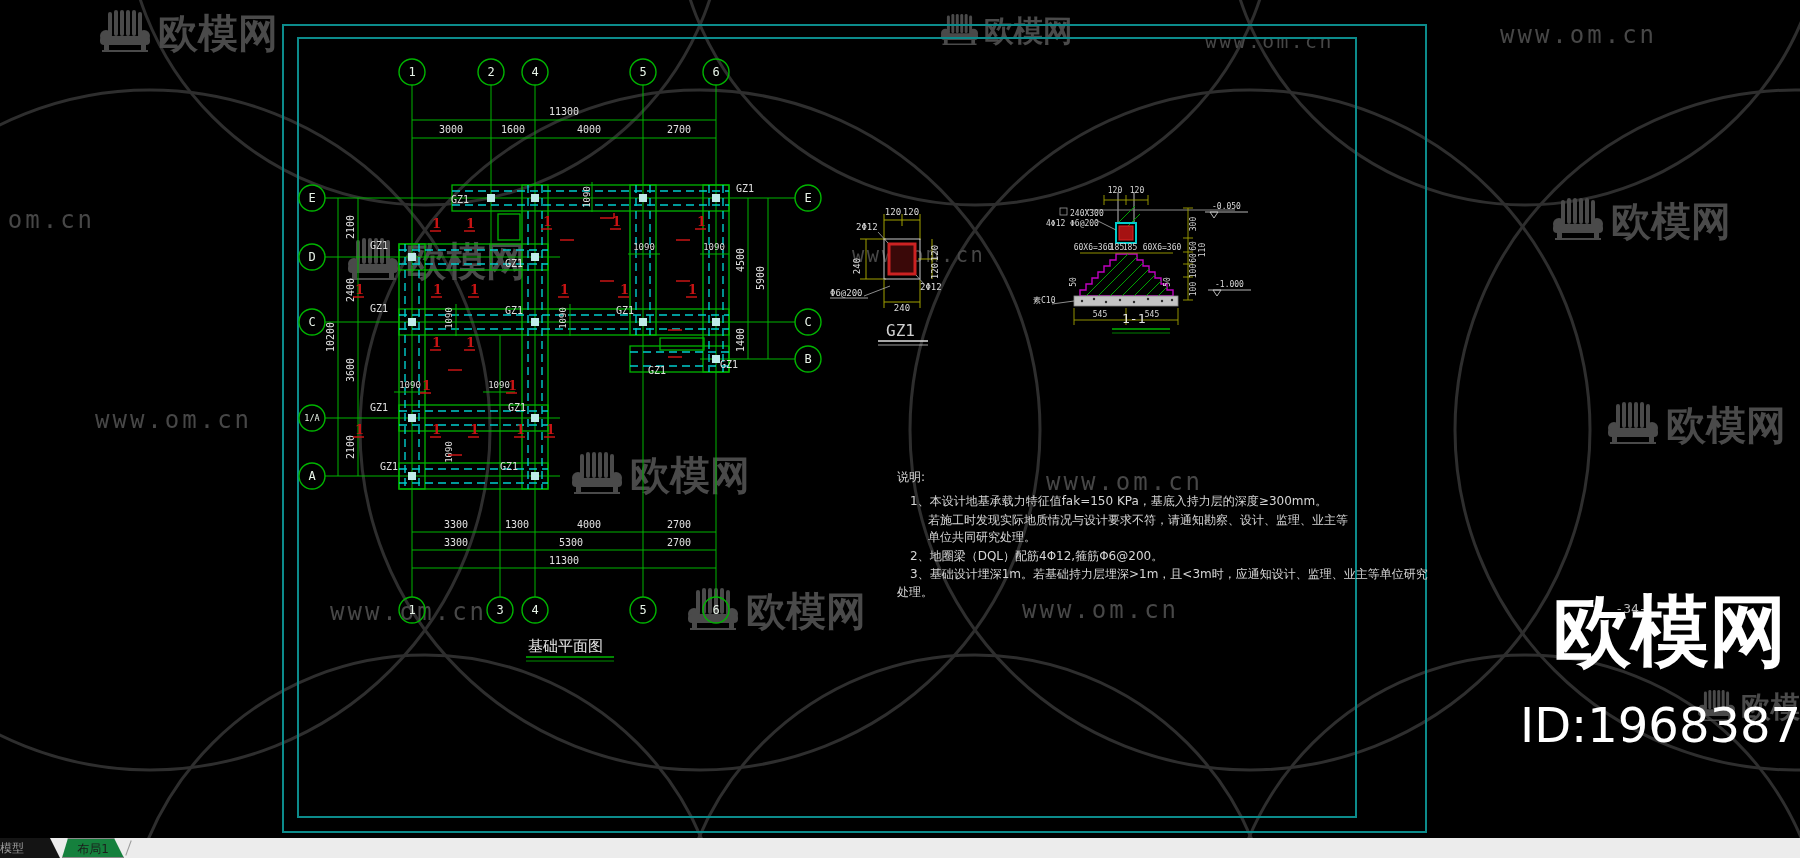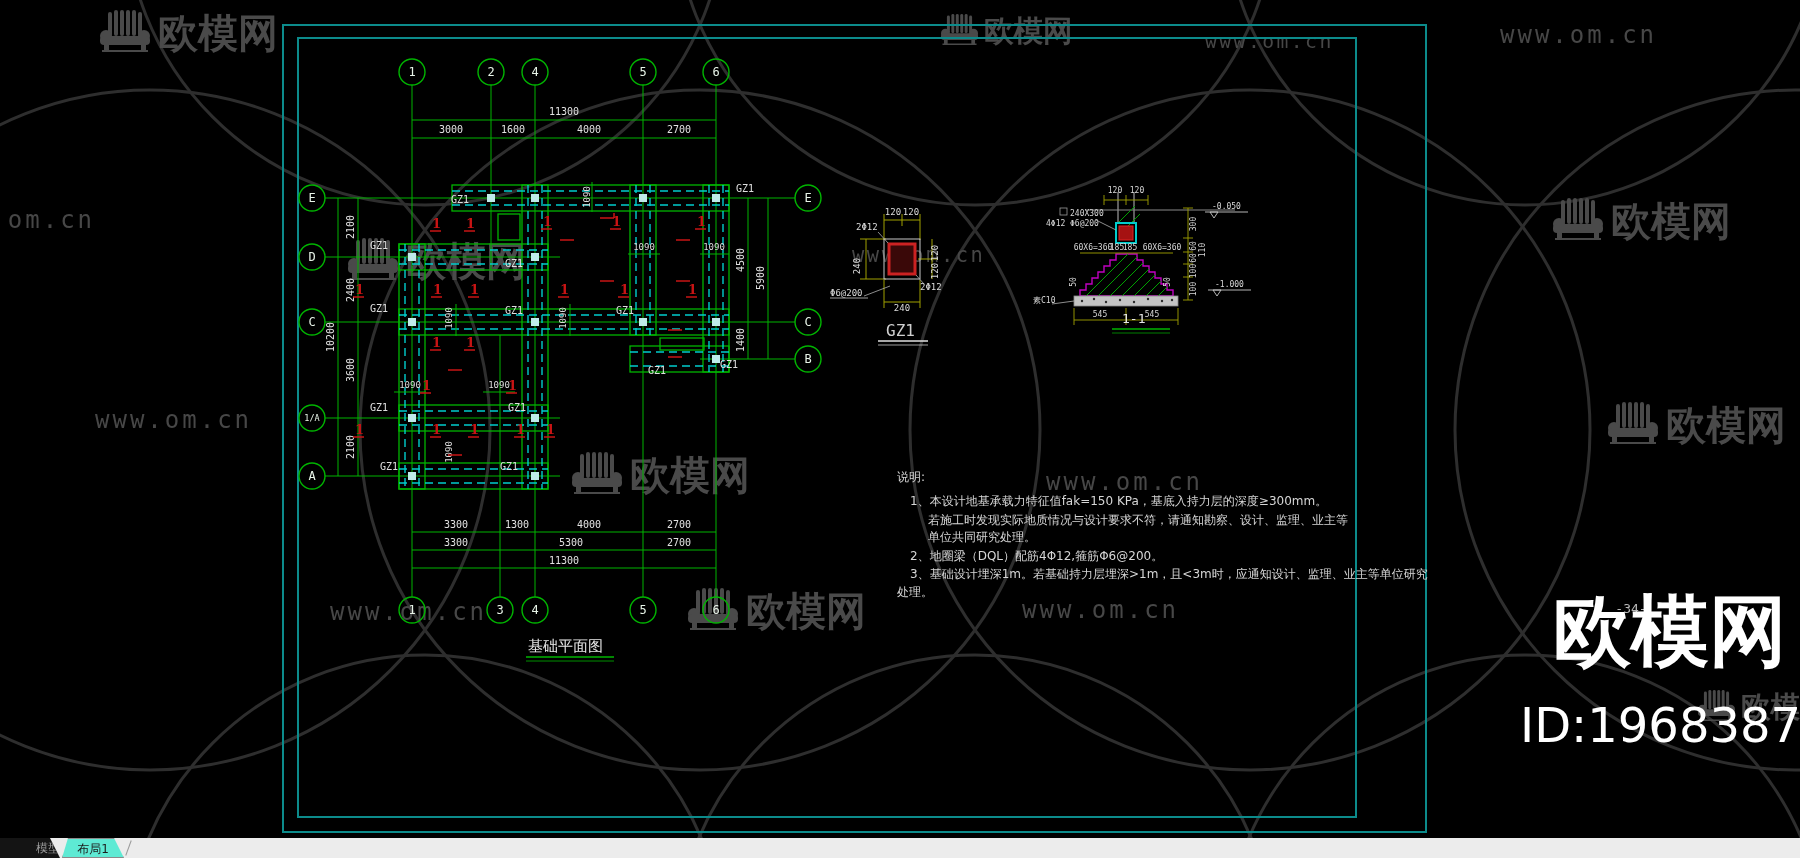--- a/index.html
+++ b/index.html
@@ -19,23 +19,23 @@
   .dttl{font:16px "DejaVu Sans Mono",monospace;fill:#d0d0d0;}
   .sttl{font:13px "DejaVu Sans Mono",monospace;fill:#e6e6e6;}
   .pgnum{font:13px "DejaVu Sans Mono",monospace;fill:#b8b8b8;}
   .wm-brand-t{font:bold 40px "DejaVu Sans",sans-serif;fill:#4a4a4a;}
   .wm-site-t{font:24px "DejaVu Sans Mono",monospace;fill:#474747;letter-spacing:3px;}
   .logo-cn{font:bold 78px "DejaVu Sans",sans-serif;fill:#ffffff;}
   .logo-id{font:48px "DejaVu Sans",sans-serif;fill:#ffffff;}
   
   .statusbar{position:absolute;left:0;bottom:0;width:1800px;height:20px;background:#ececec;}
   .tab-model{position:absolute;left:0;top:0;width:60px;height:20px;background:#141414;
-             color:#9a9a9a;font:12px "DejaVu Sans",sans-serif;text-align:right;line-height:20px;
+             color:#9a9a9a;font:12px "DejaVu Sans",sans-serif;text-align:left;line-height:20px;
              clip-path:polygon(0 0,50px 0,60px 100%,0 100%);}
-  .tab-layout{position:absolute;left:62px;top:0;width:62px;height:20px;background:#5eead4;
+  .tab-layout{position:absolute;left:62px;top:0;width:62px;height:20px;background:#15803d;
               color:#1c1c1c;font:12px "DejaVu Sans",sans-serif;text-align:center;line-height:20px;
               border:1px solid #8a8a8a;box-sizing:border-box;
               clip-path:polygon(0 100%,6px 0,52px 0,62px 100%);}
   .tab-sep{position:absolute;left:128px;top:2px;width:1px;height:16px;background:#9a9a9a;
            transform:rotate(20deg);}
 </style>
 </head>
 <body>
 
 <div class="stage">

